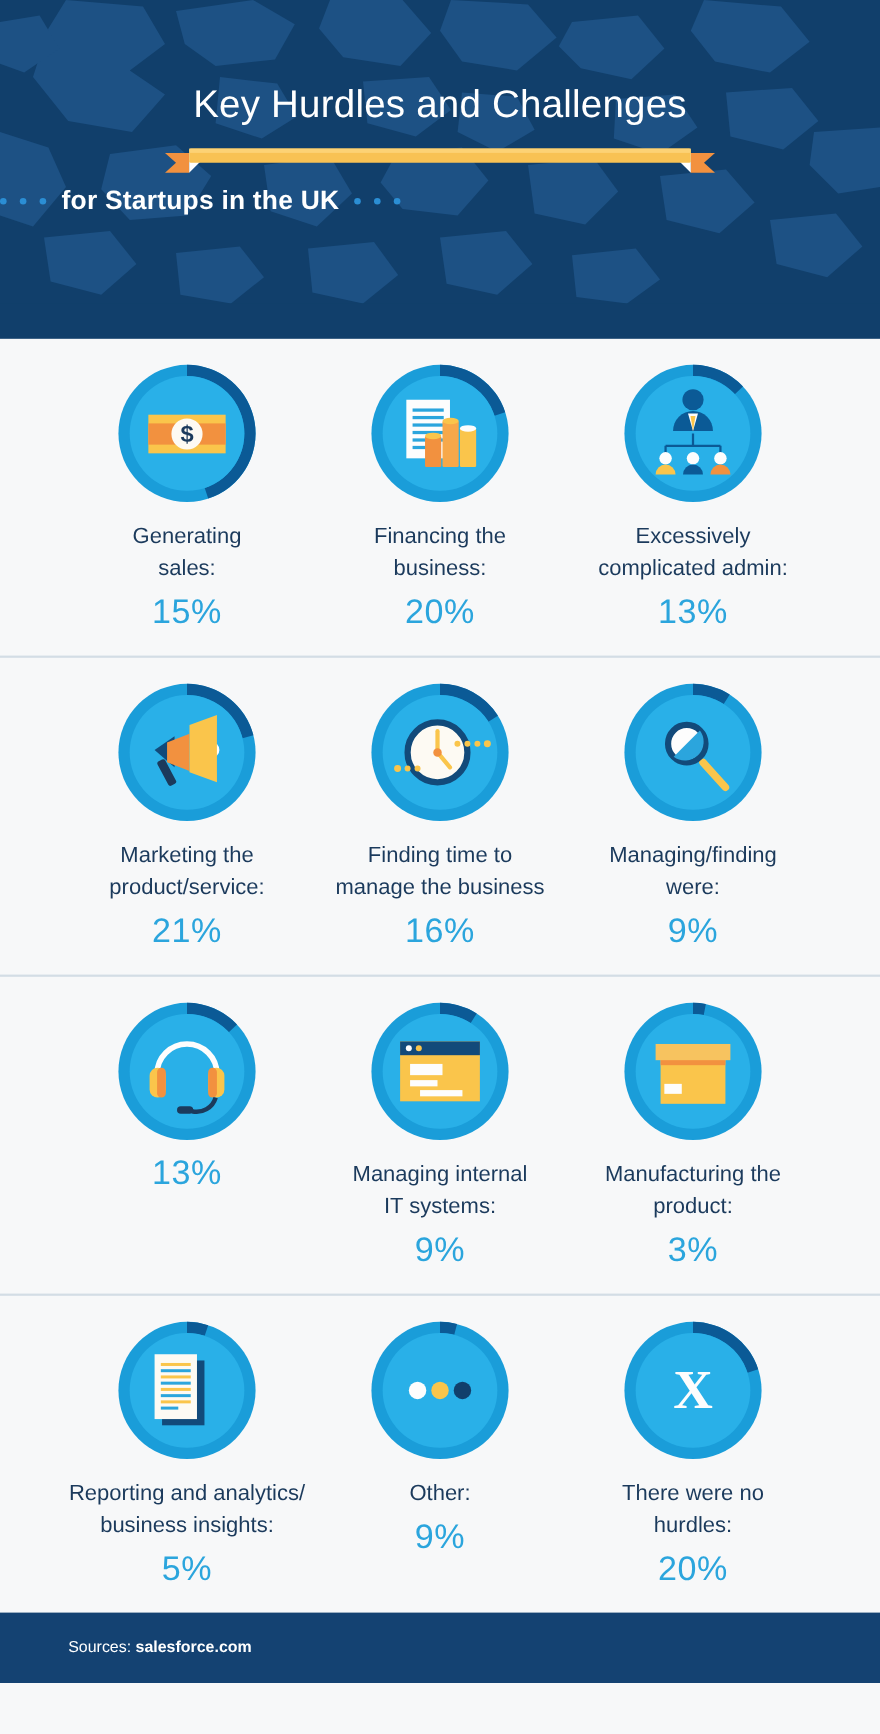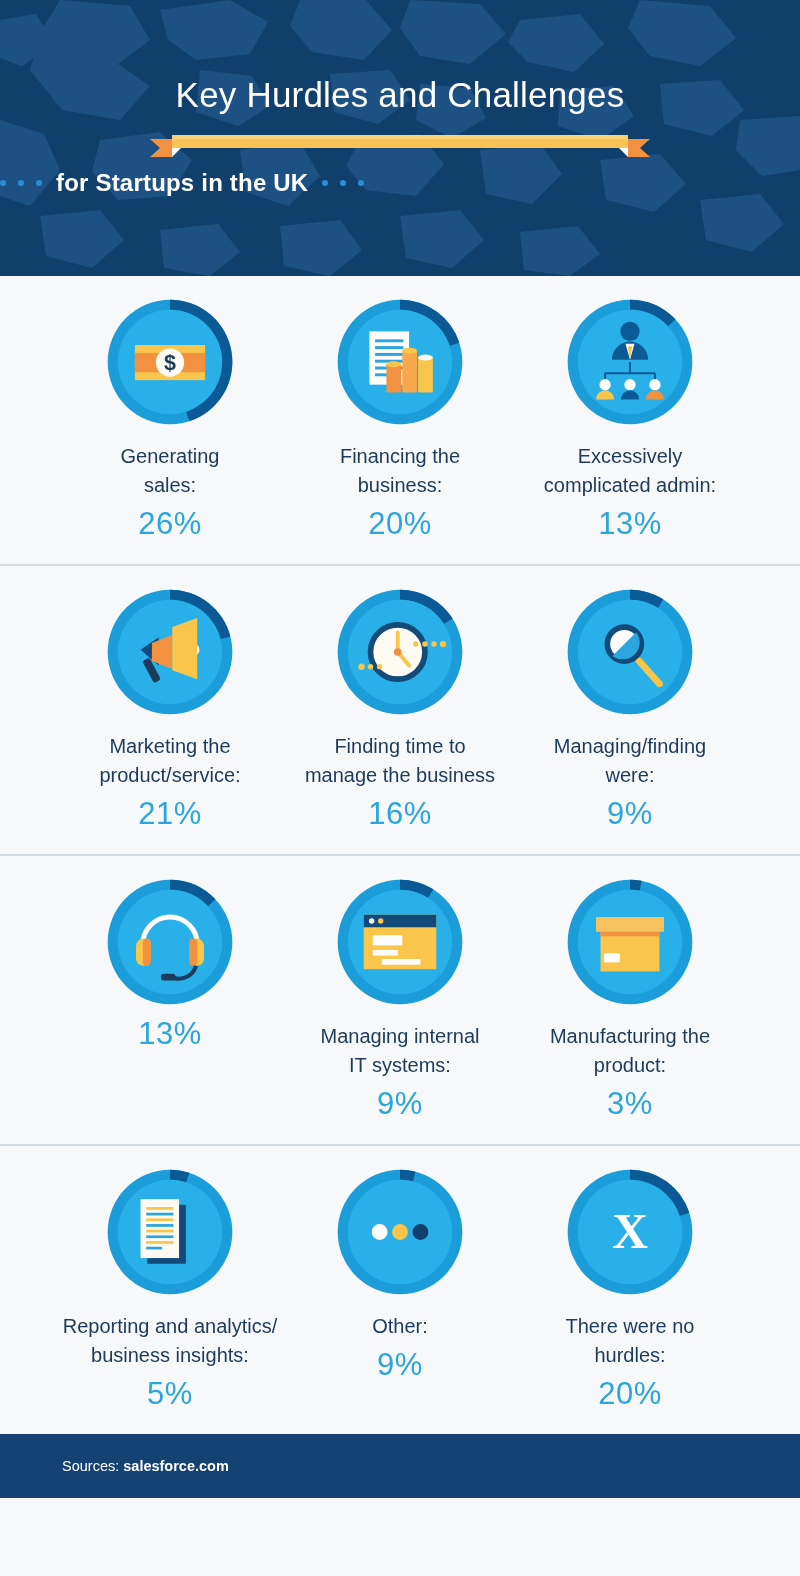--- a/index.html
+++ b/index.html
@@ -8,21 +8,21 @@
     font-family: "Liberation Sans", sans-serif;
     background: #f7f8f9;
     width: 800px;
     height: 1576px;
     overflow: hidden;
   }
 
   
   .header {
     position: relative;
-    height: 276px;
+    height: 308px;
     background: #113f6b;
     overflow: hidden;
   }
   .header-map {
     position: absolute;
     inset: 0;
     opacity: 1;
   }
   .header-inner {
     position: relative;
@@ -188,21 +188,21 @@
         <circle cx="60" cy="60" r="46" fill="#29b0e8"></circle>
         <g>
           <rect x="29" y="45" width="62" height="31" fill="#fac54b"></rect>
           <rect x="29" y="52" width="62" height="17" fill="#f2913f"></rect>
           <circle cx="60" cy="60.5" r="12.5" fill="#fdfaf3"></circle>
           <text x="60" y="67" font-family="'Liberation Sans',sans-serif" font-size="19" font-weight="700" fill="#1b3a5c" text-anchor="middle">$</text>
         </g>
       </svg>
       <div class="cell-label">Generating
 sales:</div>
-      <div class="cell-pct">26%</div>
+      <div class="cell-pct">15%</div>
     </div>
 
     <div class="cell">
       <svg class="donut" viewBox="0 0 120 120">
         <circle cx="60" cy="60" r="55" fill="#1a9dd9"></circle>
         <path fill="#0b5a96" d="M60,5 A55,55 0 0 1 112.30810839623345,43.00406530937789 L103.74859974957707,45.785218258752415 A46,46 0 0 0 60,14 Z"></path>
         <circle cx="60" cy="60" r="46" fill="#29b0e8"></circle>
         <g>
           <rect x="33" y="33" width="35" height="47" fill="#fdfdfd"></rect>
           <g fill="#2ba5dd">

